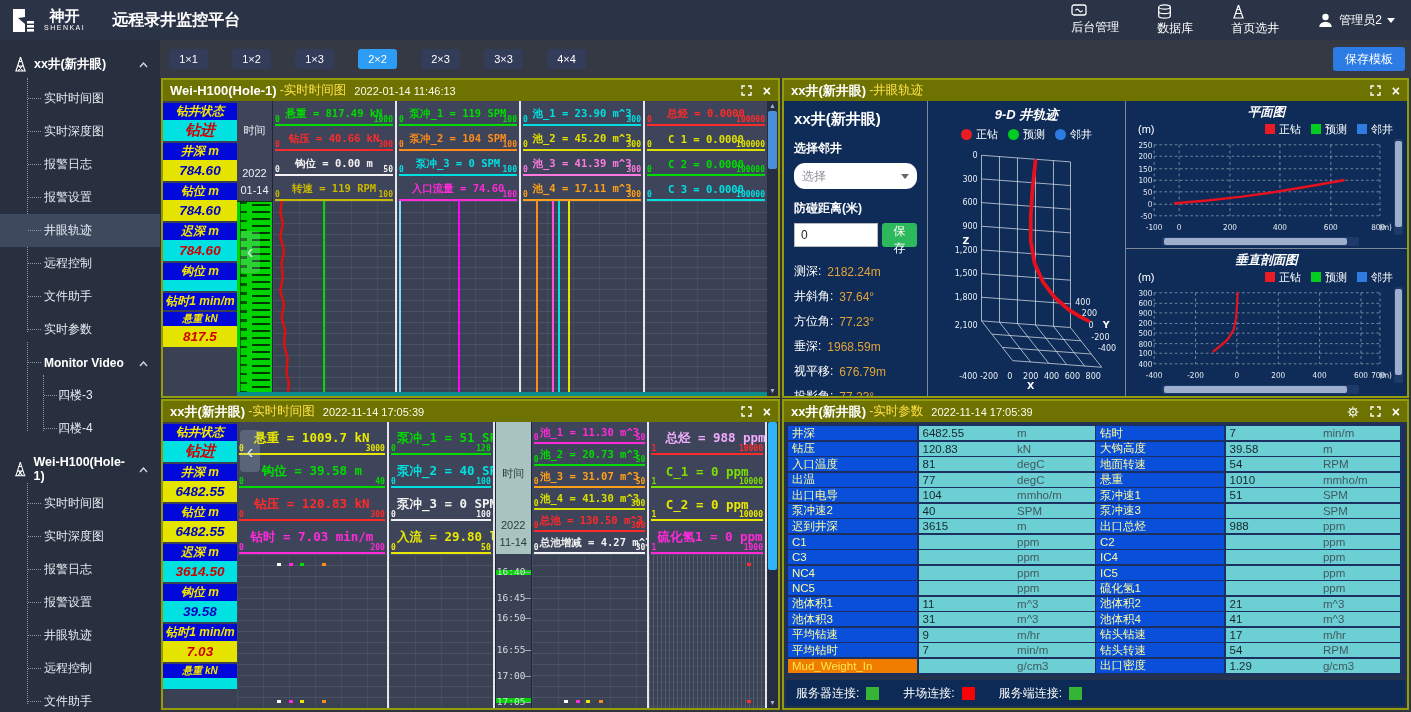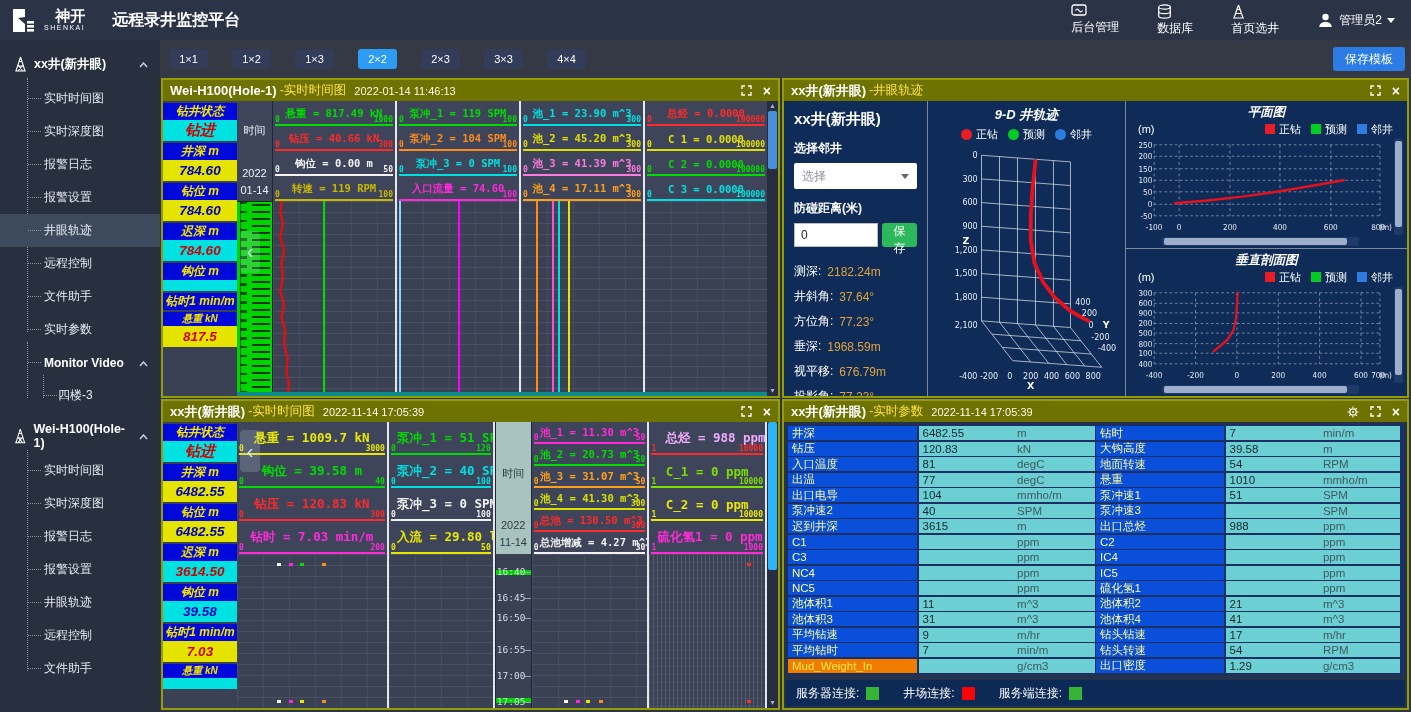--- a/index.html
+++ b/index.html
@@ -3,21 +3,21 @@
 <meta charset="utf-8">
 <style>
   *{margin:0;padding:0;box-sizing:border-box}
   html,body{background:#23272e}
   body{font-family:"Liberation Sans","DejaVu Sans",sans-serif}
   .app{position:relative;width:1411px;height:712px;background:#30343d;overflow:hidden}
 
   
   .topbar{position:absolute;left:0;top:0;width:100%;height:40px;background:#2b3447;display:flex;align-items:center;z-index:5}
   .brand{display:flex;align-items:center;gap:7px;padding-left:10px}
-  .brand-txt{display:flex;flex-direction:column;align-items:flex-end;line-height:1.1}
+  .brand-txt{display:flex;flex-direction:column;align-items:center;line-height:1.1}
   .brand-cn{font-size:15px;font-weight:bold;color:#fff}
   .brand-en{font-size:7px;letter-spacing:1.5px;color:#fff}
   .apptitle{font-size:16px;font-weight:bold;color:#fff;margin-left:20px}
   .topmenu{margin-left:auto;display:flex;align-items:center;gap:38px;padding-right:16px}
   .tm-item{display:flex;flex-direction:column;align-items:flex-start;gap:1px;color:#fff;font-size:12px;cursor:pointer}
   .tm-user{display:flex;align-items:center;gap:5px;color:#fff;font-size:12px;cursor:pointer}
   .caret{width:0;height:0;border-left:4px solid transparent;border-right:4px solid transparent;border-top:5px solid #fff}
 
   
   .sidebar{position:absolute;left:0;top:40px;bottom:0;width:160px;background:#28303f;overflow:hidden;z-index:4}
@@ -120,21 +120,21 @@
   .tlab{position:absolute;left:1px;font-size:9.5px;color:#d6dde8;font-family:"DejaVu Sans Mono",monospace}
   .tlab::after{content:"";position:absolute;left:100%;top:55%;width:9px;border-top:1px solid #9aa4b6}
   .gbar{position:absolute;left:0;right:0;height:5px;background:#00d400}
   .gbar.top{top:16px}.gbar.bot{bottom:5px}
 
   
   .trbody{display:flex;height:295px}
   .info{width:144px;padding:9px 10px;border-right:1px solid #7e8796;overflow:hidden}
   .info-title{font-size:15px;font-weight:bold;color:#fff}
   .ilabel{font-size:12px;font-weight:bold;color:#fff;margin:11px 0 6px}
-  .iselect{height:26px;background:#fff;border-radius:2px;display:flex;align-items:center;justify-content:space-between;padding:0 8px;color:#8a8f98;font-size:12px;cursor:pointer}
+  .iselect{height:26px;background:#fff;border-radius:11px;display:flex;align-items:center;justify-content:space-between;padding:0 8px;color:#8a8f98;font-size:12px;cursor:pointer}
   .selcaret{width:0;height:0;border-left:4px solid transparent;border-right:4px solid transparent;border-top:5px solid #666}
   .irow{display:flex;gap:4px}
   .iinput{width:84px;height:24px;background:#fff;border:1px solid #bbb;font-size:12px;color:#222;padding:0 6px;font-family:inherit}
   .ibtn{height:24px;padding:0 10px;background:#2eb85c;color:#fff;font-size:12px;border:none;border-radius:3px;cursor:pointer;font-family:inherit}
   .stats{margin-top:12px}
   .stat{display:flex;gap:6px;font-size:12px;height:25px;align-items:center;white-space:nowrap}
   .stat .sl{color:#fff}.stat .sv{color:#e2a33c}
   .mid3d{width:198px;border-right:1px solid #7e8796;padding-top:5px;overflow:hidden}
   .mid-title{text-align:center;color:#fff;font-weight:bold;font-size:13px;font-style:italic}
   .legend{display:flex;justify-content:center;gap:10px;margin-top:3px}
@@ -266,20 +266,23 @@
           <span class="chev">
             <svg width="9" height="6" viewBox="0 0 9 6">
                 <polyline points="1,5 4.5,1 8,5" fill="none" stroke="#cfd6e0" stroke-width="1.4"></polyline>
               </svg>
           </span>
         </div>
         <div class="tree lvl2">
 
         <div class="tree-item">
               <span>四楼-3</span>
+            </div>
+            <div class="tree-item">
+              <span>四楼-4</span>
             </div>
           </div>
       </div>
     </div>
     <div>
       <div class="well-head">
         <svg width="15" height="16" viewBox="0 0 15 16">
           <path d="M7.5 1 L3 15 M7.5 1 L12 15 M4.6 10 h5.8 M5.6 5.5 h3.8 M2.2 15 h10.6 M5 15 l5 -6 M10 15 l-5 -6" fill="none" stroke="#fff" stroke-width="1.1"></path>
         </svg>
         <span>Wei-H100(Hole-1)</span>

